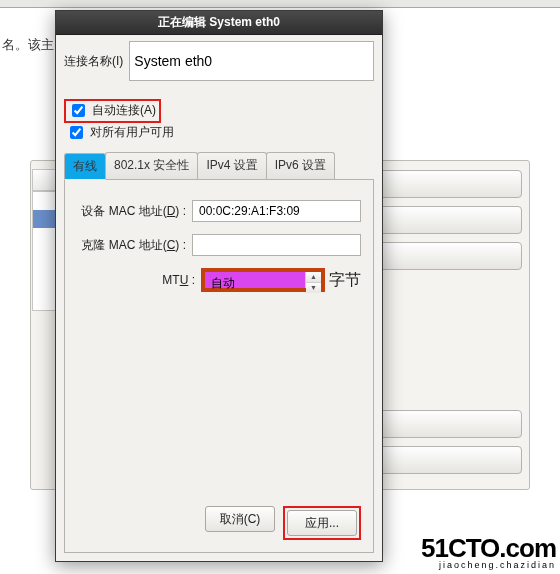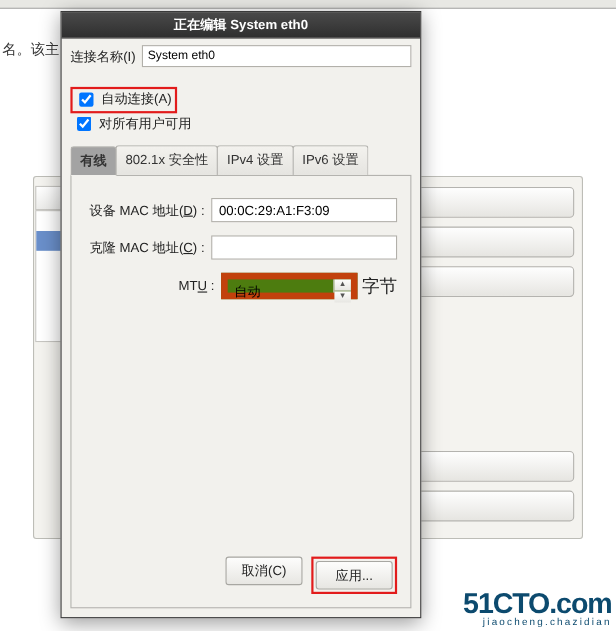--- a/index.html
+++ b/index.html
@@ -14,21 +14,21 @@
   }
   
   .bg-line-top { position:absolute; left:0; top:0; width:100%; height:8px; border-bottom:1px solid #a8a8a8; background:#e8e8e4; }
   .bg-text-left { position:absolute; left:2px; top:36px; color:#333; font-size:13px; }
   .bg-panel { position:absolute; left:30px; top:160px; width:500px; height:330px; border:1px solid #bdbdb7; background:#f4f3ef; border-radius:3px; }
   .bg-colhead { position:absolute; left:32px; top:169px; width:140px; height:22px; background:linear-gradient(#fff,#ececea); border:1px solid #c7c6c2; font-size:12px; text-align:center; line-height:20px; color:#333;}
   .bg-list { position:absolute; left:32px; top:191px; width:140px; height:120px; background:#fff; border:1px solid #c7c6c2;}
   .bg-list-sel { position:absolute; left:33px; top:210px; width:138px; height:18px; background:#6a8fca;}
   .bg-side-btn { position:absolute; left:352px; width:170px; height:28px; background:linear-gradient(#fefefe,#e6e5e1); border:1px solid #b4b3af; border-radius:4px; }
   .bg-return { position:absolute; left:390px; top:534px; font-size:13px; color:#ef4444;margin-top:40px;}
-  .watermark { position:absolute; right:4px; bottom:4px; color:#0c4a6e; font-family:Arial,sans-serif; text-align:right; line-height:1; }
+  .watermark { position:absolute; right:4px; bottom:4px; color:#000000; font-family:Arial,sans-serif; text-align:right; line-height:1; }
   .watermark .big{ font-size:26px; font-weight:bold; letter-spacing:-1px;}
   .watermark .sm{ font-size:9px; letter-spacing:2px;}
 
   
   .dialog {
     position: absolute;
     left: 55px; top: 10px;
     width: 328px; height: 552px;
     background: #f2f1ed;
     border: 1px solid #3a3a3a;
@@ -40,52 +40,52 @@
     background: linear-gradient(#4a4a4a,#2f2f2f);
     color: #fff;
     display:flex; align-items:center; justify-content:center;
     font-size:12px; font-weight:bold;
     position:relative;
     border-bottom:1px solid #1f1f1f;
   }
   .dialog-body { padding: 6px 8px 8px 8px; flex:1; display:flex; flex-direction:column; }
   .row-name { display:flex; align-items:center; margin-bottom:6px; gap:6px;}
   .row-name label { font-size:12px; color:#222; }
-  .row-name input { flex:1; height:20px; border:1px solid #b2b0aa; background:#fff; padding:0 4px; font-size:11px; }
+  .row-name input { flex:1; height:40px; border:1px solid #b2b0aa; background:#fff; padding:0 4px; font-size:14px; }
 
   .chkline { display:flex; align-items:center; gap:4px; margin-top:12px; font-size:12px; color:#222;}
   .chkline input { width:13px; height:13px;}
   .hl-red { border:2px solid #e21b1b; padding:0px 3px 1px 2px; display:inline-flex; align-items:center; gap:4px;}
   .chk-plain { margin-left:2px; margin-top:0;}
 
   
   .notebook { margin-top:10px; flex:1; display:flex; flex-direction:column;}
   .tabs { display:flex; position:relative; z-index:2; }
   .tab {
     padding:4px 8px; font-size:12px; color:#333;
     background:linear-gradient(#f3f2ee,#e5e4e0);
     border:1px solid #b4b3af; border-bottom:none;
     margin-right:-1px; cursor:pointer;
     border-top-left-radius:3px; border-top-right-radius:3px;
   }
-  .tab.active { background:#a3a3a3; font-weight:bold; position:relative; top:1px; border-bottom:1px solid #f2f1ed;}
+  .tab.active { background:#0ea5e9; font-weight:normal; position:relative; top:1px; border-bottom:1px solid #f2f1ed;}
   .tabpanel {
     flex:1; border:1px solid #b4b3af; background:#f2f1ed;
     padding:20px 12px 12px 12px;
     display:flex; flex-direction:column;
   }
   .form-row { display:flex; align-items:center; margin-bottom:12px; gap:6px;}
   .form-row .lbl { width:118px; text-align:right; font-size:12px; color:#222;}
   .form-row .lbl u { text-decoration:underline;}
   .form-row input[type=text] {
     flex:1; height:22px; border:1px solid #b2b0aa; background:#fff; padding:0 6px; font-size:12px;
   }
   .spin-wrap { flex:1; display:flex; align-items:center; gap:4px;}
   .spin {
-    flex:1; display:flex; height:24px; border:6px solid #c2410c; background:#4d7c0f;justify-content:flex-end;
+    flex:1; display:flex; height:24px; border:4px solid #c2410c; background:#d946ef;justify-content:flex-end;
   }
   .spin .val{ flex:1; padding:0 6px; line-height:22px; font-size:12px;}
   .spin .btns{ width:16px; display:flex; flex-direction:column; border-left:1px solid #cfceca;}
   .spin .btns div{ flex:1; font-size:7px; line-height:10px; text-align:center; color:#555; background:linear-gradient(#fdfdfc,#e7e6e2); cursor:pointer;}
   .spin .btns div:first-child{ border-bottom:1px solid #cfceca;}
   .unit { font-size:16px; color:#222;}
 
   .dialog-actions { display:flex; justify-content:flex-end; gap:8px; margin-top:auto; padding-top:8px;}
   .btn {
     min-width:70px; height:26px;

